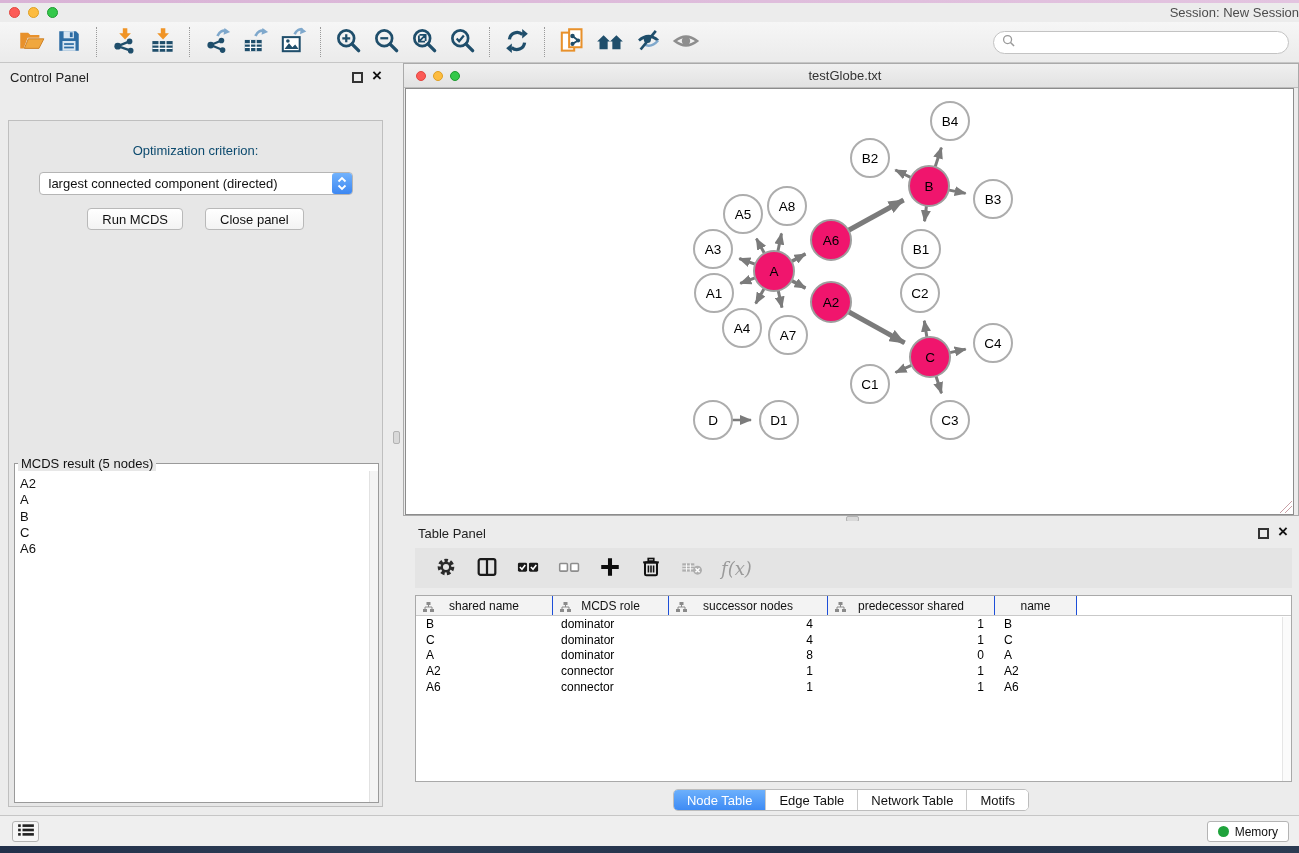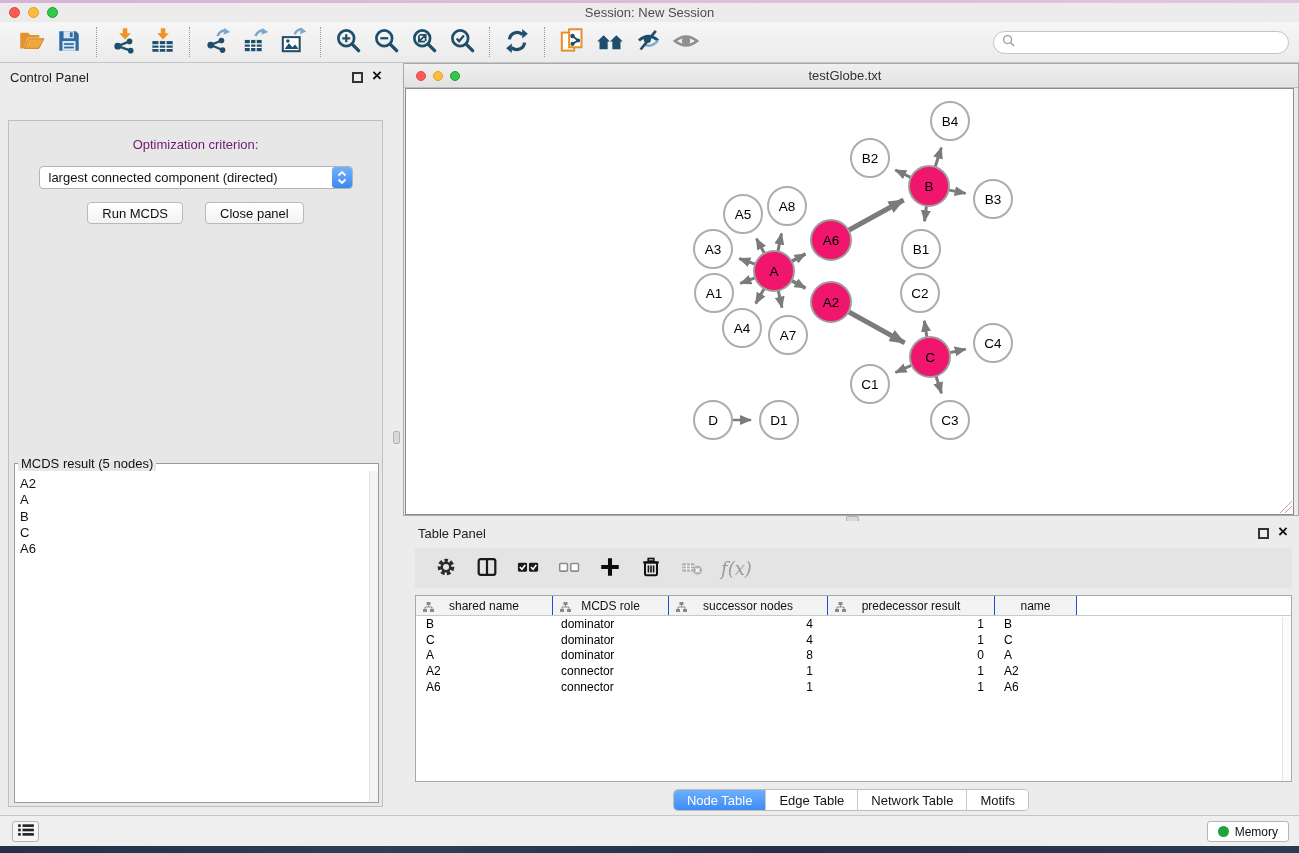--- a/index.html
+++ b/index.html
@@ -12,21 +12,21 @@
   
   #desktop-top { position:absolute; left:0; top:0; width:1299px; height:3px;
     background:linear-gradient(90deg,#d9b3d6,#e3c4e0); }
   #titlebar { position:absolute; left:0; top:3px; width:1299px; height:19px;
     background:#ececec; display:flex; align-items:center; }
   .lights { display:flex; gap:8px; margin-left:9px; }
   .light { width:11px; height:11px; border-radius:50%; }
   .light.red { background:#fc5b57; border:1px solid #e2463f; }
   .light.yellow { background:#fdbc40; border:1px solid #dfa023; }
   .light.green { background:#34c84a; border:1px solid #1f9a31; }
-  #titlebar .title { position:absolute; left:0; right:0; text-align:center;
+  #titlebar .title { position:absolute; left:0; right:0; text-align:right;
     font-size:13px; color:#4c4c4c; }
   
   #toolbar { position:absolute; left:0; top:22px; width:1299px; height:41px;
     background:linear-gradient(#f6f6f6,#ebebeb); border-bottom:1px solid #c6c6c6;
     display:flex; align-items:center; padding-left:12px; }
   .tbtn { width:38px; height:36px; display:flex; align-items:center; justify-content:center;
     border:none; background:transparent; cursor:default; }
   .tsep { width:1px; height:30px; border-left:1px dotted #9a9a9a; margin:0 8px; }
   .searchwrap { margin-left:auto; margin-right:10px; width:296px; height:23px;
     background:#fff; border:1px solid #c3c3c3; border-radius:12px;
@@ -46,21 +46,21 @@
   .seg { display:inline-flex; border:1px solid #bdbdbd; border-radius:5px;
     overflow:hidden; background:#fff; height:22px; }
   .seg .segbtn { border:none; border-left:1px solid #c9c9c9; background:#fff;
     font-size:13px; color:#111; padding:0 13px; height:100%;
     font-family:"Liberation Sans",sans-serif; }
   .seg .segbtn:first-child { border-left:none; }
   .seg .segbtn.active { background:linear-gradient(#6cb0fc,#3e8bf4); color:#fff; }
   #cp-tabs { position:absolute; top:32px; left:0; width:100%; text-align:center; }
   .cp-inner { position:absolute; left:8px; top:57px; width:375px; height:687px;
     background:#e7e7e7; border:1px solid #bfbfbf; }
-  .opt-label { margin-top:16px; text-align:center; font-size:13px; color:#701a75; }
+  .opt-label { margin-top:22px; text-align:center; font-size:13px; color:#0c4a6e; }
   .dropdown { margin:14px auto 0 auto; width:314px; height:23px; background:#fff;
     border:1px solid #b5b5b5; border-radius:4px; display:flex; align-items:center;
     position:relative; }
   .dropdown .dd-value { font-size:13px; color:#111; padding-left:9px; flex:1;
     white-space:nowrap; overflow:hidden; }
   .dropdown .dd-stepper { width:20px; height:21px; border-radius:3px;
     background:linear-gradient(#71b2fc,#3d87f2); margin-right:0px;
     display:flex; align-items:center; justify-content:center; }
   .btn-row { margin-top:13px; display:flex; justify-content:center; gap:22px; }
   .pushbtn { background:linear-gradient(#ffffff,#f3f3f3); border:1px solid #b9b9b9;
@@ -507,21 +507,21 @@
             </svg></span>
           <span>successor nodes</span>
         </div>
         <div class="thcell" style="width: 167px;">
           <span class="colicon"><svg width="11" height="10" viewBox="0 0 11 10">
               <rect x="3.5" y="0" width="4" height="3" fill="#8a8a8a"></rect>
               <rect x="0" y="7" width="4" height="3" fill="#8a8a8a"></rect>
               <rect x="7" y="7" width="4" height="3" fill="#8a8a8a"></rect>
               <path d="M5.5 3v2M2 7V5h7v2" stroke="#8a8a8a" fill="none" stroke-width="1"></path>
             </svg></span>
-          <span>predecessor result</span>
+          <span>predecessor shared</span>
         </div>
         <div class="thcell" style="width: 82px;">
           <span>name</span>
         </div>
         <div class="thcell filler"></div>
       </div>
     <div id="table-body">
         <div class="trow">
           <div class="tcell c0">B</div>
           <div class="tcell c1">dominator</div>

